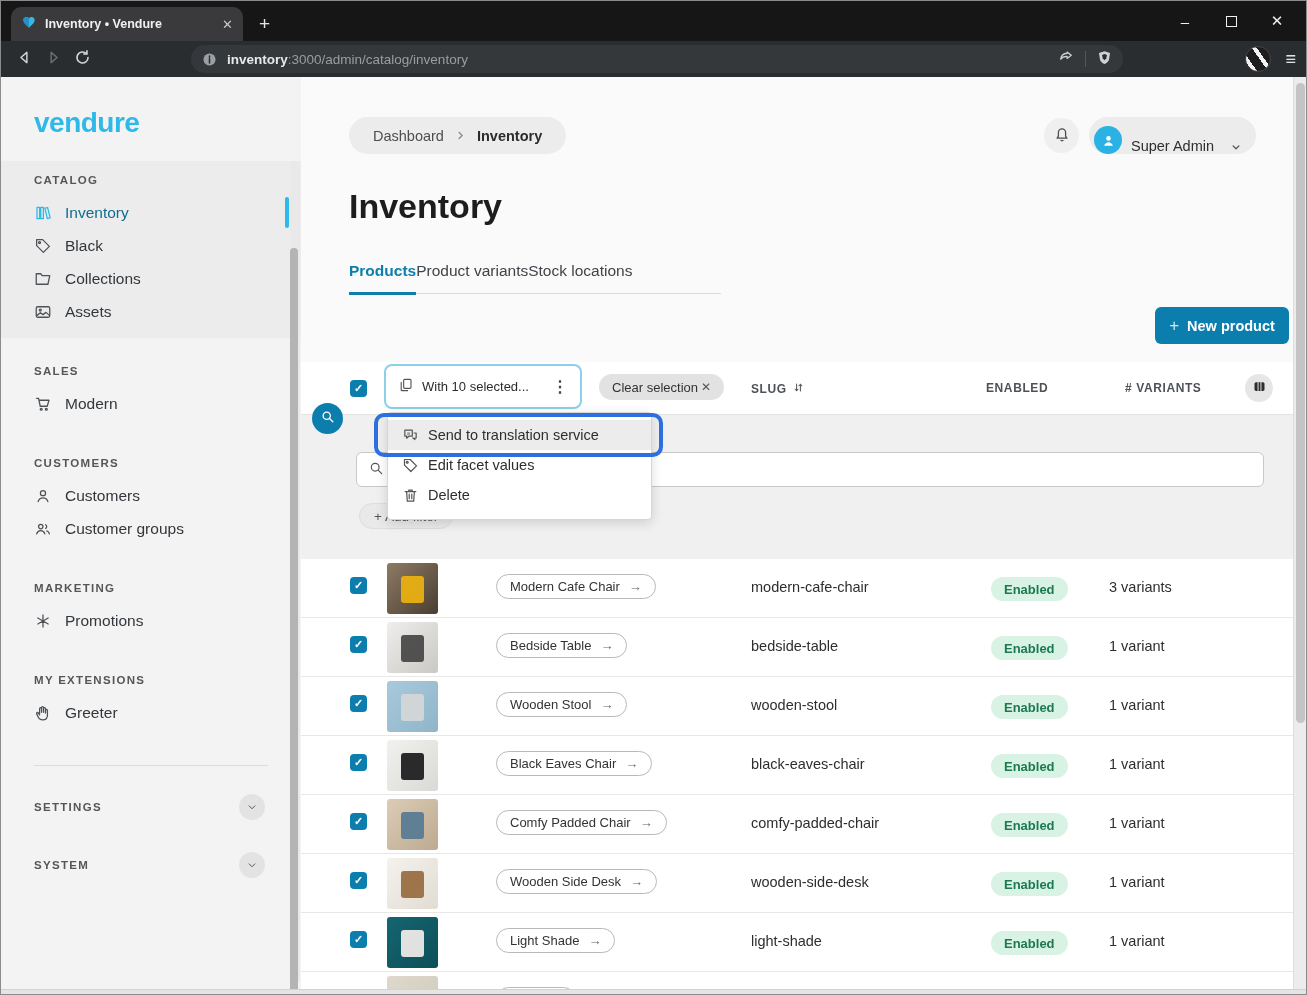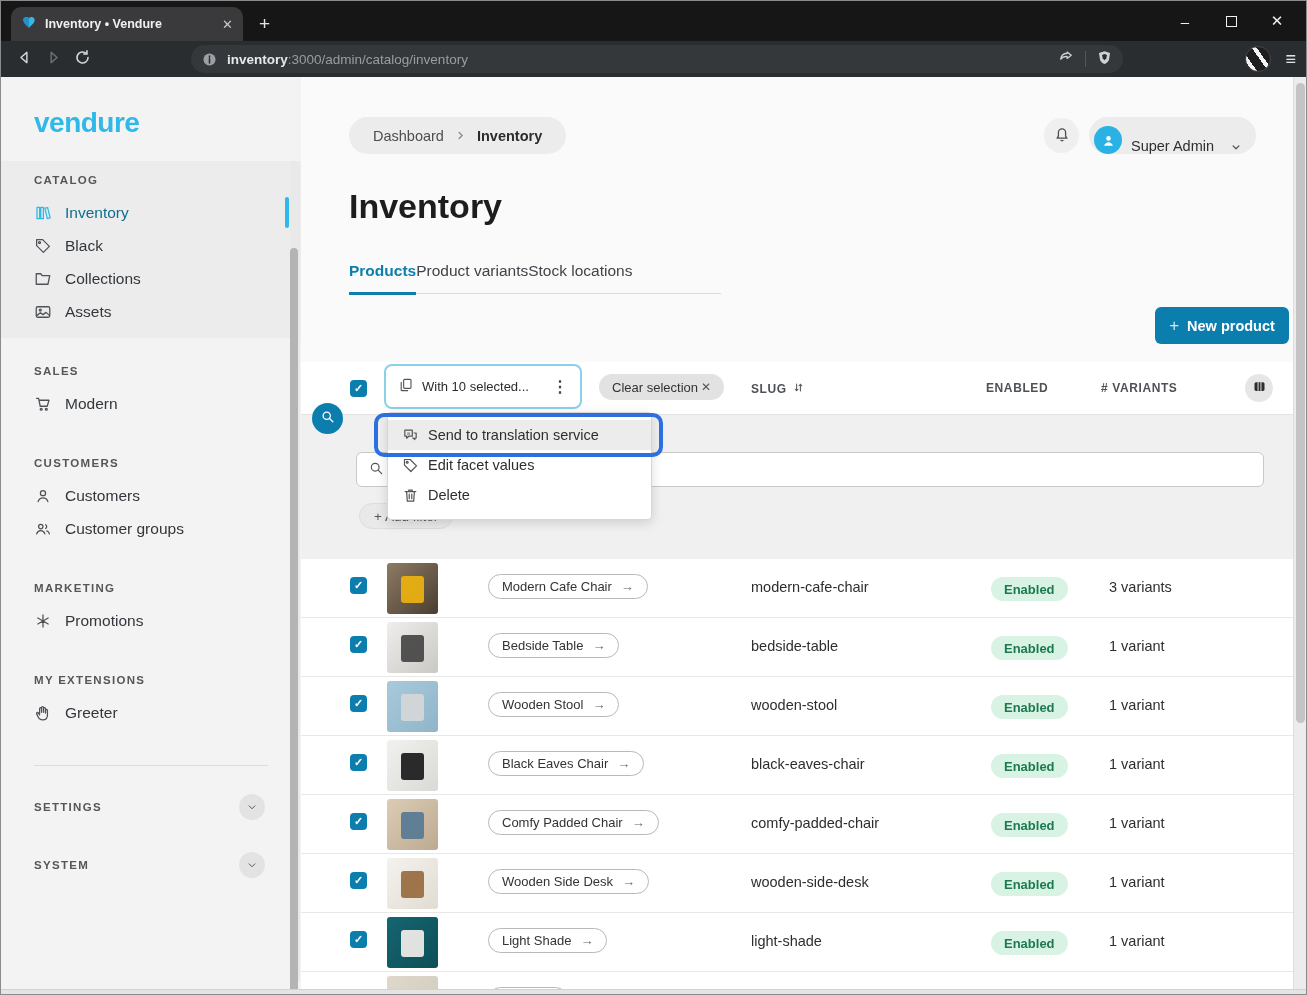--- a/index.html
+++ b/index.html
@@ -81,21 +81,21 @@
   .cbx { width:17px; height:17px; border-radius:4px; background:var(--accent); color:#fff; font-size:11px; font-weight:700; display:flex; align-items:center; justify-content:center; }
   .thead .cbx { position:absolute; left:49px; top:18px; }
   .bulk-btn { position:absolute; left:83px; top:2px; width:198px; height:45px; background:#fff; border:2px solid var(--focus); border-radius:8px; display:flex; align-items:center; gap:8px; padding:0 12px; }
   .bulk-btn svg { width:16px; height:16px; color:#555; flex:none; }
   .bulk-label { font-size:13px; color:#2b2b2b; flex:1; white-space:nowrap; }
   .kebab { color:#444; font-size:16px; font-weight:700; padding-left:8px; border-left:0; }
   .clear-chip { position:absolute; left:298px; top:12px; height:26px; border-radius:13px; background:#e2e2e2; display:flex; align-items:center; gap:3px; padding:0 13px; font-size:13px; color:#333; }
   .clear-x { font-size:12px; color:#555; }
   .colhead { position:absolute; top:19px; font-size:12px; font-weight:700; letter-spacing:0.6px; color:#4e5256; display:flex; align-items:center; gap:5px; }
   .colhead svg { width:13px; height:13px; color:#555; }
-  .col-slug { left:450px; } .col-enabled { left:685px; } .col-variants { left:800px; }
+  .col-slug { left:450px; } .col-enabled { left:685px; } .col-variants { left:824px; }
   .columns-btn { position:absolute; left:944px; top:12px; width:28px; height:28px; border-radius:50%; background:#e6e6e6; display:flex; align-items:center; justify-content:center; }
   .columns-btn svg { width:15px; height:15px; color:#2e2e2e; }
 
   
   .filterband { position:absolute; left:0; right:13px; top:337px; height:145px; background:#f0f0f1; border-top:1px solid #e4e4e4; }
   .search-box { position:absolute; left:55px; top:37px; width:908px; height:35px; background:#fff; border:1px solid #c8c8c8; border-radius:6px; display:flex; align-items:center; padding:0 11px; }
   .search-box svg { width:16px; height:16px; color:#555; }
   .add-filter { position:absolute; left:58px; top:88px; height:26px; border-radius:13px; background:#e9e9ea; border:1px solid #dddddd; display:flex; align-items:center; gap:6px; padding:0 14px; font-size:13.5px; color:#555; }
 
   
@@ -108,21 +108,21 @@
   .dd-item.hl { background:#ececec; }
   .dd-item svg { width:17px; height:17px; color:#555; flex:none; }
   .highlight-rect { position:absolute; left:73px; top:336px; width:289px; height:44px; border:4px solid var(--highlight); border-radius:10px; z-index:8; pointer-events:none; }
 
   
   .rows { position:absolute; left:0; right:13px; top:482px; bottom:0; background:#fff; overflow:hidden; }
   .row { position:relative; height:59px; border-bottom:1px solid #e8e8e8; background:#fff; }
   .row .cbx { position:absolute; left:49px; top:18px; }
   .thumb { position:absolute; left:86px; top:4px; width:51px; height:51px; border-radius:3px; overflow:hidden; }
   .thumb-accent { position:absolute; left:28%; top:26%; width:44%; height:52%; border-radius:3px; opacity:0.95; }
-  .name-pill { position:absolute; left:187px; top:15px; height:25px; border-radius:13px; border:1px solid #b9b9b9; background:#fff; display:flex; align-items:center; gap:9px; padding:0 13px; font-size:13px; color:#333; min-width:80px; }
+  .name-pill { position:absolute; left:195px; top:15px; height:25px; border-radius:13px; border:1px solid #b9b9b9; background:#fff; display:flex; align-items:center; gap:9px; padding:0 13px; font-size:13px; color:#333; min-width:80px; }
   .name-arrow { color:#666; font-size:13px; }
   .slug { position:absolute; left:450px; top:20px; font-size:14.5px; color:#2e2e2e; }
   .badge { position:absolute; left:690px; top:18px; height:24px; border-radius:12px; background:var(--badge-bg); color:var(--badge-fg); font-size:13px; font-weight:600; display:flex; align-items:center; padding:0 13px; }
   .variants { position:absolute; left:808px; top:20px; font-size:14.5px; color:#2e2e2e; }
 
   .bottom-strip { position:absolute; left:0; right:0; bottom:0; height:5px; background:#e4e4e4; border-top:1px solid #d2d2d2; z-index:30; }
 </style>
 </head>
 <body>
 

